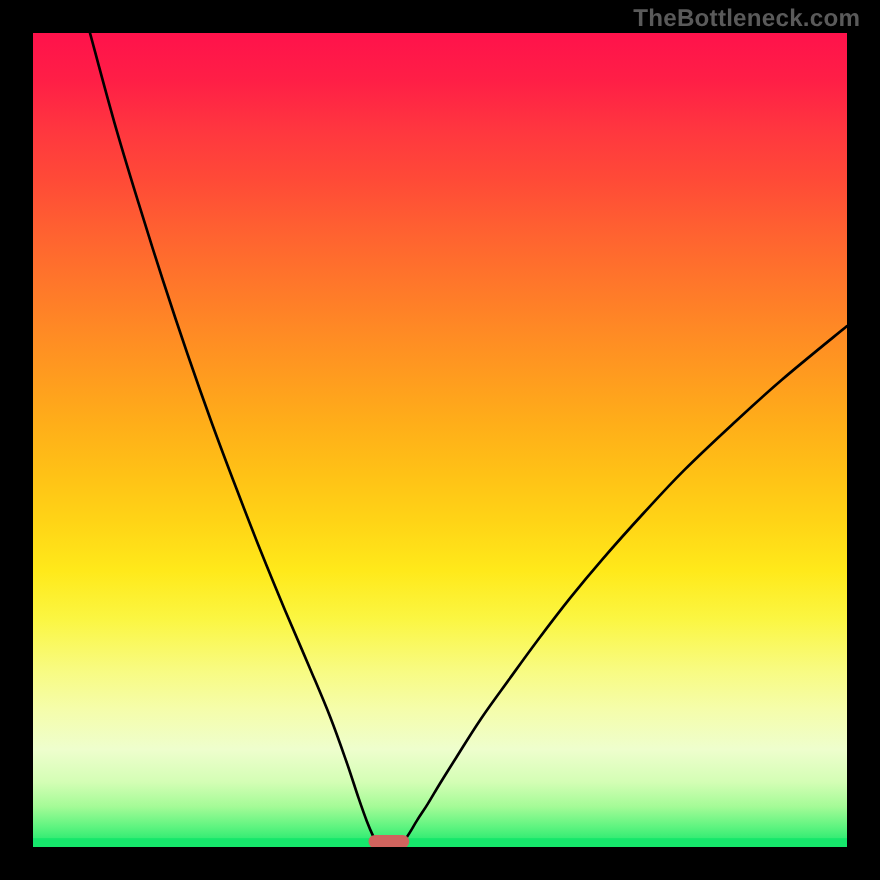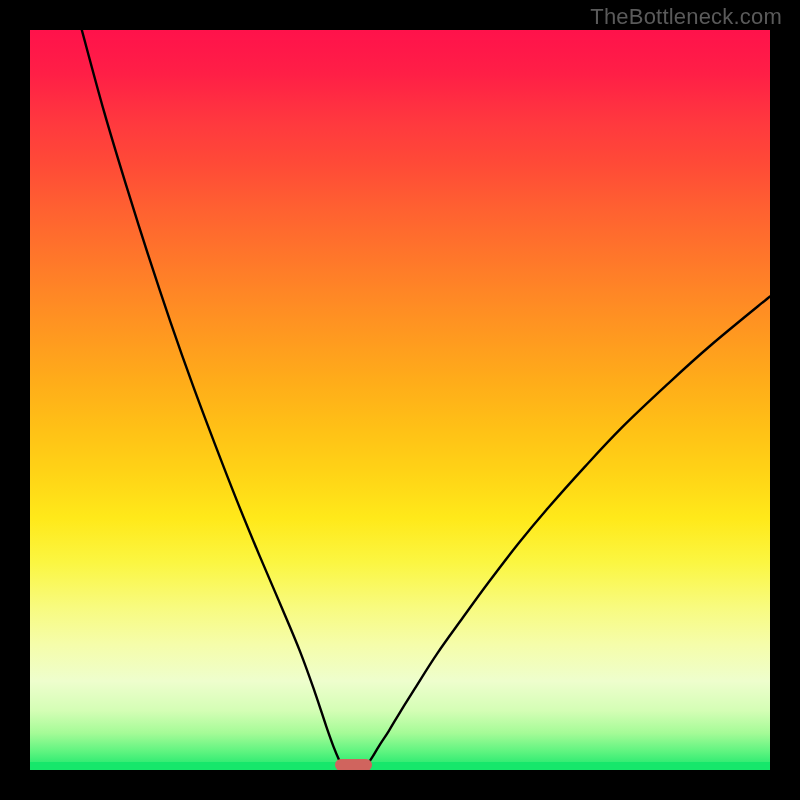--- a/index.html
+++ b/index.html
@@ -72,21 +72,21 @@
     bottom: 0;
     height: 8px;
     background: #16e76b;
   }
   .watermark {
     position: absolute;
     top: 4px;
     right: 18px;
     color: #5a5a5a;
     font-size: 22px;
-    font-weight: 400;
+    font-weight: 700;
     letter-spacing: 0.2px;
     white-space: nowrap;
   }
 </style>
 </head>
 <body>
 
 <div class="frame">
 
   <div class="plot-area">

